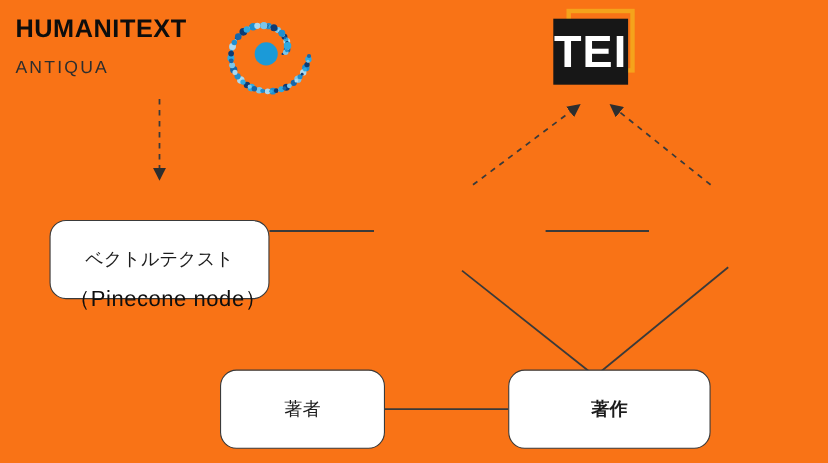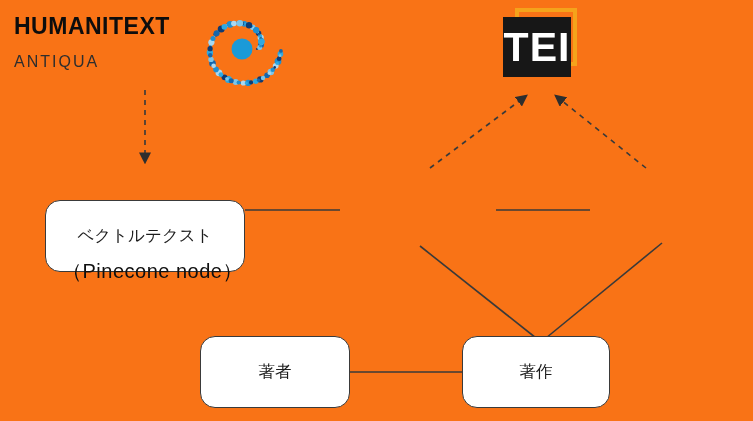--- a/index.html
+++ b/index.html
@@ -33,21 +33,21 @@
     position:absolute;box-sizing:border-box;
     background:#ffffff;border:1.6px solid #3a3a3a;border-radius:15px;
     display:flex;align-items:center;justify-content:center;
     font-size:16.5px;color:#1c1c1c;
   }
   .node.highlight{background:#f9e0c7;border-color:#d3a87c;}
   .node-vector{left:45px;top:174px;width:200px;height:72px;margin-top:26px;}
   .node-genten{left:340px;top:172px;width:156px;height:76px;}
   .node-kochu{left:590px;top:172px;width:150px;height:72px;}
   .node-chosha{left:200px;top:336px;width:150px;height:72px;}
-  .node-chosaku{left:462px;top:336px;width:148px;height:72px;}
+  .node-chosaku{left:462px;top:336px;width:184px;height:72px;font-weight:bold;}
   .caption{
     position:absolute;left:46px;top:258px;
     font-size:20px;color:#0f0f0f;letter-spacing:0.5px;margin-left:16px;
   }
   .wires{position:absolute;left:0;top:0;width:753px;height:421px;}
 </style>
 </head>
 <body>
 
 <div class="canvas">

